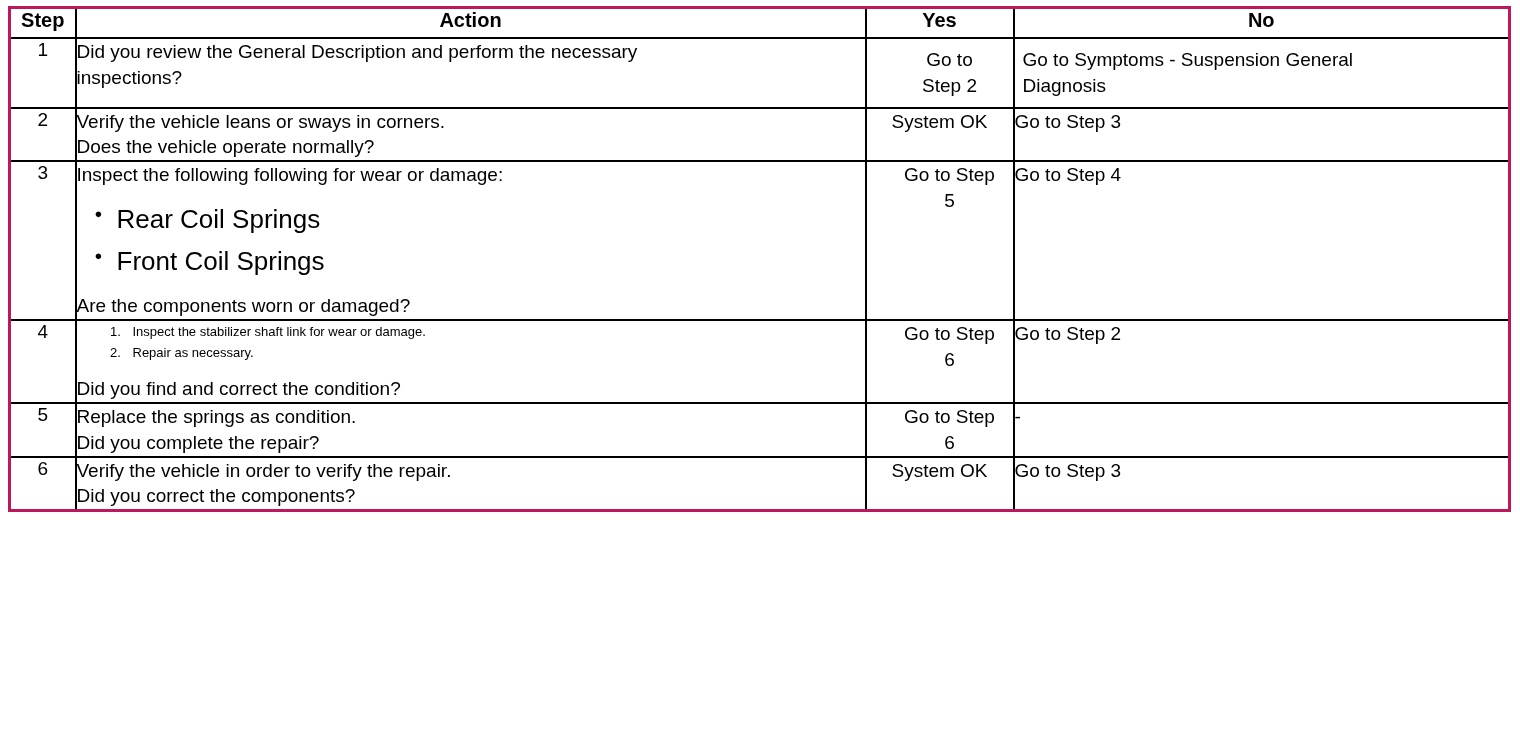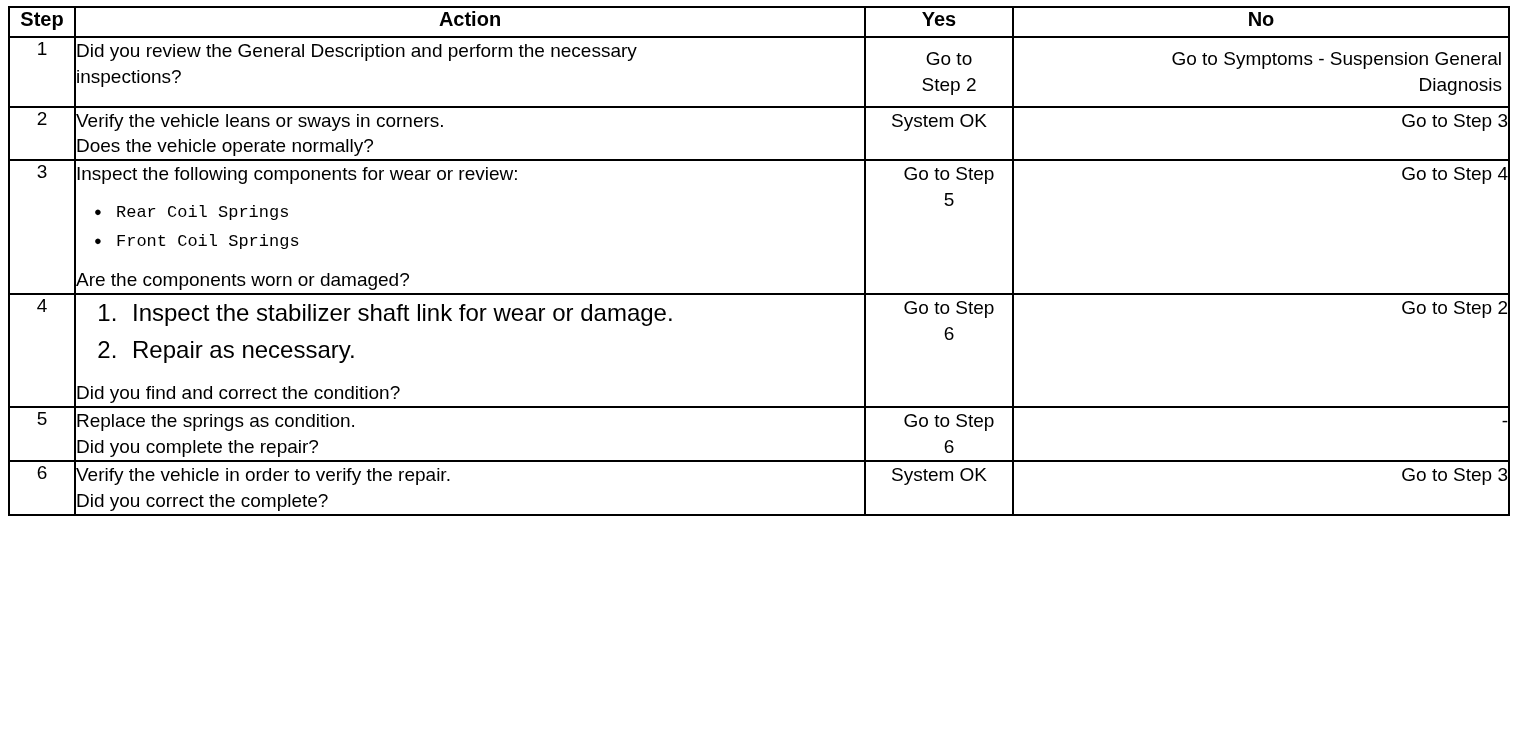--- a/index.html
+++ b/index.html
@@ -17,21 +17,21 @@
   .page {
     width: 1520px;
     height: 736px;
     box-sizing: border-box;
     padding: 6px 8px 6px 8px;
   }
   table.diag {
     border-collapse: collapse;
     width: 1291px;
     table-layout: fixed;
-    border: 1px solid #be185d;
+    border: 3px solid #be185d;
   }
   table.diag th,
   table.diag td {
     border: 2px solid #000;
     vertical-align: top;
     padding: 0;
   }
   thead th {
     font-size: 20px;
     font-weight: bold;
@@ -58,62 +58,61 @@
   td.yes, td.no {
     font-size: 19px;
     line-height: 1.36;
   }
   td.yes {
     text-align: center;
     vertical-align: bottom;
     padding: 6px 4px 8px 4px;
   }
   td.no {
-    text-align: right;
+    text-align: left;
     vertical-align: bottom;
     padding: 6px 6px 8px 6px;
   }
   
   td.no.top-left {
-    text-align: right;
+    text-align: left;
     vertical-align: top;
     padding: 8px 6px 8px 8px;
   }
   td.yes.top {
     vertical-align: top;
     padding-top: 8px;
   }
   .gap {
     height: 14px;
   }
   ul.bullets {
     margin: 14px 0 14px 0;
     padding-left: 40px;
     list-style: none;
   }
   ul.bullets li {
     position: relative;
     margin: 0 0 6px 0;
-    font-size: 17px;
-    font-family: Liberation Mono, monospace;
+    font-size: 26px;
   }
   ul.bullets li:before {
     content: "\25CF";
     position: absolute;
     left: -22px;
     top: 0;
     font-size: 13px;
     line-height: 1.9;
   }
   ol.numsteps {
     margin: 2px 0 14px 0;
     padding-left: 48px;
   }
   ol.numsteps li {
-    font-size: 24px;
+    font-size: 13px;
     margin-bottom: 4px;
     padding-left: 8px;
   }
   .line {
     display: block;
   }
   .yes-two-line {
     display: block;
     margin-left: 20px;
   }
@@ -162,21 +161,21 @@
           <span class="gap"></span>
           <span class="line">Does the vehicle operate normally?</span>
         </td>
         <td class="yes">System OK</td>
         <td class="no">Go to Step 3</td>
       </tr>
 
       <tr>
         <td class="step">3</td>
         <td class="action">
-          <span class="line">Inspect the following components for wear or review:</span>
+          <span class="line">Inspect the following following for wear or damage:</span>
           <ul class="bullets">
             <li>Rear Coil Springs</li>
             <li>Front Coil Springs</li>
           </ul>
           <span class="line">Are the components worn or damaged?</span>
         </td>
         <td class="yes">
           <span class="yes-two-line">Go to Step</span>
           <span class="yes-two-line">5</span>
         </td>
@@ -211,21 +210,21 @@
           <span class="yes-two-line">6</span>
         </td>
         <td class="no">-</td>
       </tr>
 
       <tr>
         <td class="step">6</td>
         <td class="action">
           <span class="line">Verify the vehicle in order to verify the repair.</span>
           <span class="gap"></span>
-          <span class="line">Did you correct the complete?</span>
+          <span class="line">Did you correct the components?</span>
         </td>
         <td class="yes">System OK</td>
         <td class="no">Go to Step 3</td>
       </tr>
 
     </tbody>
   </table>
 </div>
 
 </body></html>

